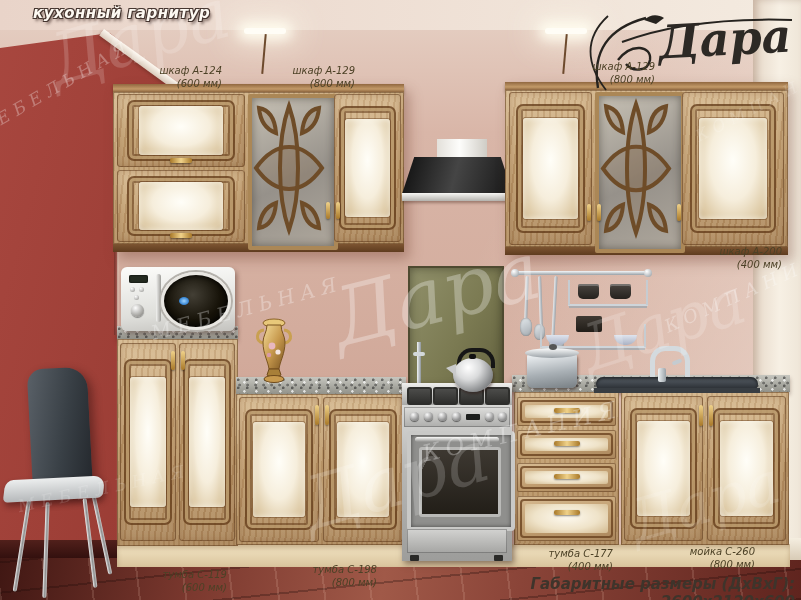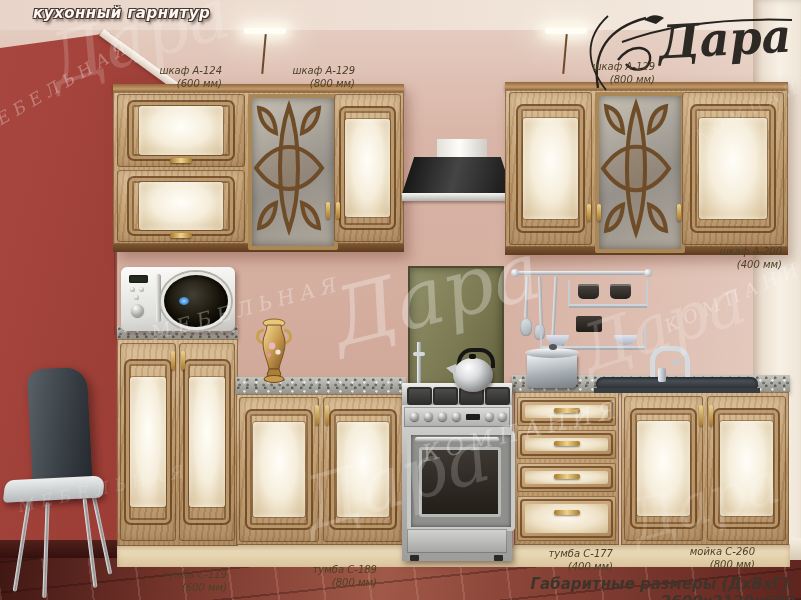--- a/index.html
+++ b/index.html
@@ -382,21 +382,21 @@
   </div>
   <div class="callout" style="left:672px;top:245px;">
     <span>шкаф А-200</span>
       <span>(400 мм)</span>
   </div>
   <div class="callout" style="left:117px;top:568px;">
     <span>тумба С-119</span>
       <span>(600 мм)</span>
   </div>
   <div class="callout" style="left:267px;top:563px;">
-    <span>тумба С-189</span>
+    <span>тумба С-198</span>
       <span>(800 мм)</span>
   </div>
   <div class="callout" style="left:503px;top:547px;">
     <span>тумба С-177</span>
       <span>(400 мм)</span>
   </div>
   <div class="callout" style="left:645px;top:545px;">
     <span>мойка С-260</span>
       <span>(800 мм)</span>
   </div>

